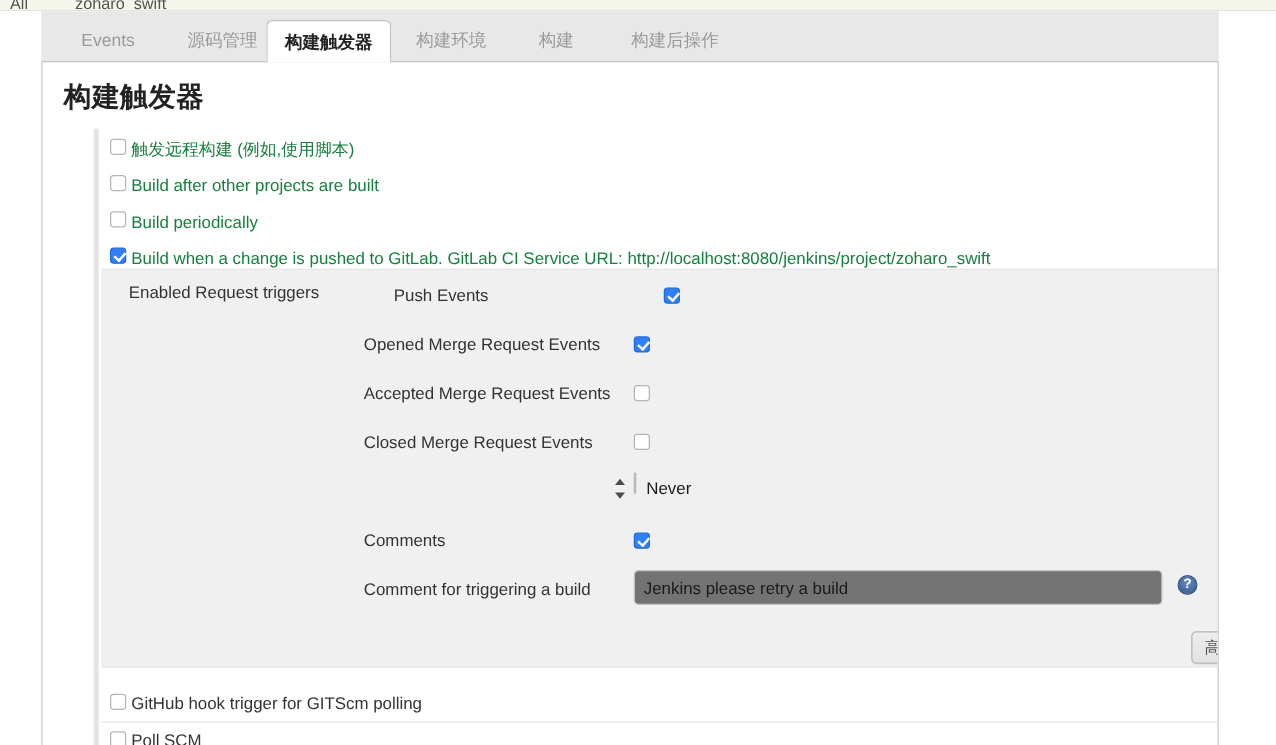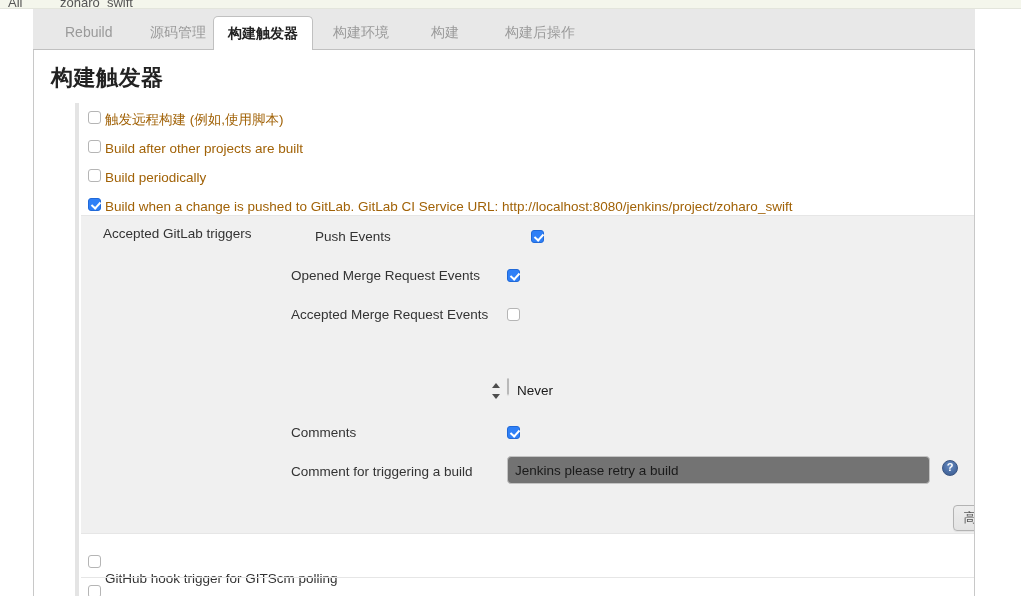--- a/index.html
+++ b/index.html
@@ -132,21 +132,21 @@
     left: 47px;
     height: 29px;
   }
   .top-check-row .cb { position: absolute; left: 7px; top: 6px; }
   .top-check-row .lbl {
     position: absolute;
     left: 24px;
     top: 0;
     line-height: 29px;
     font-size: 13.5px;
-    color: #a16207;
+    color: #15803d;
     white-space: nowrap;
   }
 
   
   .cb {
     width: 13px;
     height: 13px;
     border-radius: 3px;
     box-sizing: border-box;
     display: inline-block;
@@ -315,21 +315,21 @@
 
   .bottom-check-row {
     position: absolute;
     left: 47px;
     height: 29px;
   }
   .bottom-check-row .cb { position: absolute; left: 7px; top: 7px; }
   .bottom-check-row .lbl {
     position: absolute;
     left: 24px;
-    top: 16px;
+    top: 0;
     line-height: 29px;
     font-size: 13.5px;
     color: #333;
     white-space: nowrap;
   }
 
   .divider {
     position: absolute;
     left: 47px;
     width: 894px;
@@ -342,21 +342,21 @@
 
 <div class="breadcrumb-strip">
   <span class="crumb crumb-all">All</span>
   <span class="crumb crumb-proj">zoharo_swift</span>
 </div>
 
 <div class="config-wrap">
 
   <div class="tab-bar-left-gap"></div>
   <div class="tab-bar">
-    <div class="tab" style="left:18px;">Rebuild</div>
+    <div class="tab" style="left:18px;">Events</div>
     <div class="tab" style="left:103px;">源码管理</div>
     <div class="tab active" style="left:180px;">构建触发器</div>
     <div class="tab" style="left:286px;">构建环境</div>
     <div class="tab" style="left:384px;">构建</div>
     <div class="tab" style="left:458px;">构建后操作</div>
   </div>
 
   <div class="panel">
 
     <div class="page-title">构建触发器</div>
@@ -378,37 +378,41 @@
       <span class="lbl">Build periodically</span>
     </div>
 
     <div class="top-check-row" style="top:142px;">
       <span class="cb on"></span>
       <span class="lbl">Build when a change is pushed to GitLab. GitLab CI Service URL: http://localhost:8080/jenkins/project/zoharo_swift</span>
     </div>
 
     <div class="nested-block">
 
-      <div class="nested-legend">Accepted GitLab triggers</div>
+      <div class="nested-legend">Enabled Request triggers</div>
 
       <div class="sub-row" style="top:10px;margin-left:24px;">
         <span class="sub-label">Push Events</span>
         <span class="sub-control" style="top:4px;"><span class="cb on"></span></span>
       </div>
 
       <div class="sub-row" style="top:49px;padding-left:37px;">
         <span class="sub-label">Opened Merge Request Events</span>
         <span class="sub-control" style="top:4px;"><span class="cb on"></span></span>
       </div>
 
       <div class="sub-row" style="top:127px;">
         <span class="sub-label" style="top:-39px;">Accepted Merge Request Events</span>
         <span class="sub-control" style="top:-35px;"><span class="cb off"></span></span>
       </div>
 
+      <div class="sub-row" style="top:127px;">
+        <span class="sub-label">Closed Merge Request Events</span>
+        <span class="sub-control" style="top:4px;"><span class="cb off"></span></span>
+      </div>
 
       <div class="sub-row" style="top:166px;">
         <span class="sub-control" style="top:-3px;">
           <span class="sel">
             <span class="sel-val">Never</span>
             <span class="stepper">
               <span class="up"></span>
                 <span class="down"></span>
             </span>
           </span>

